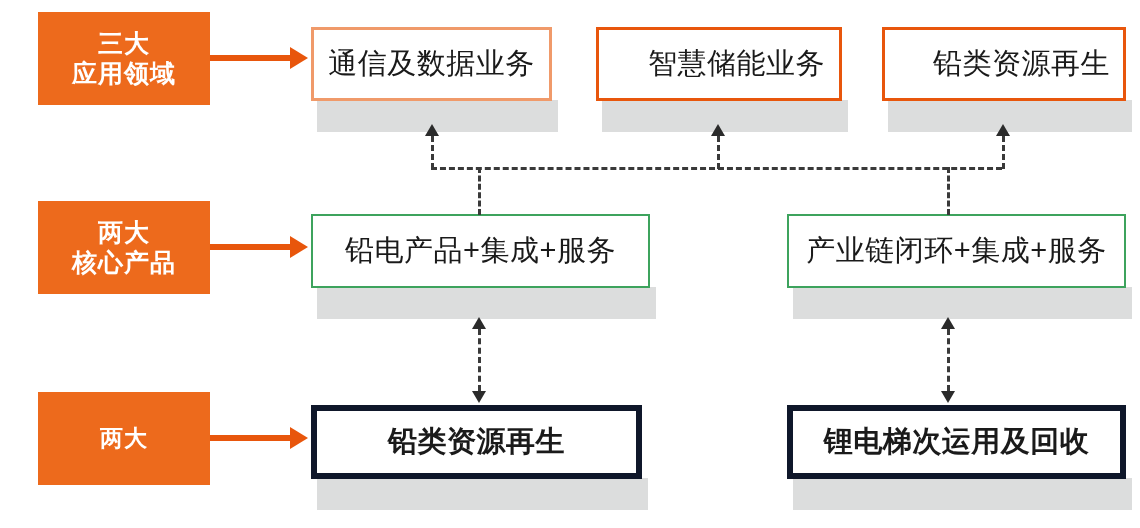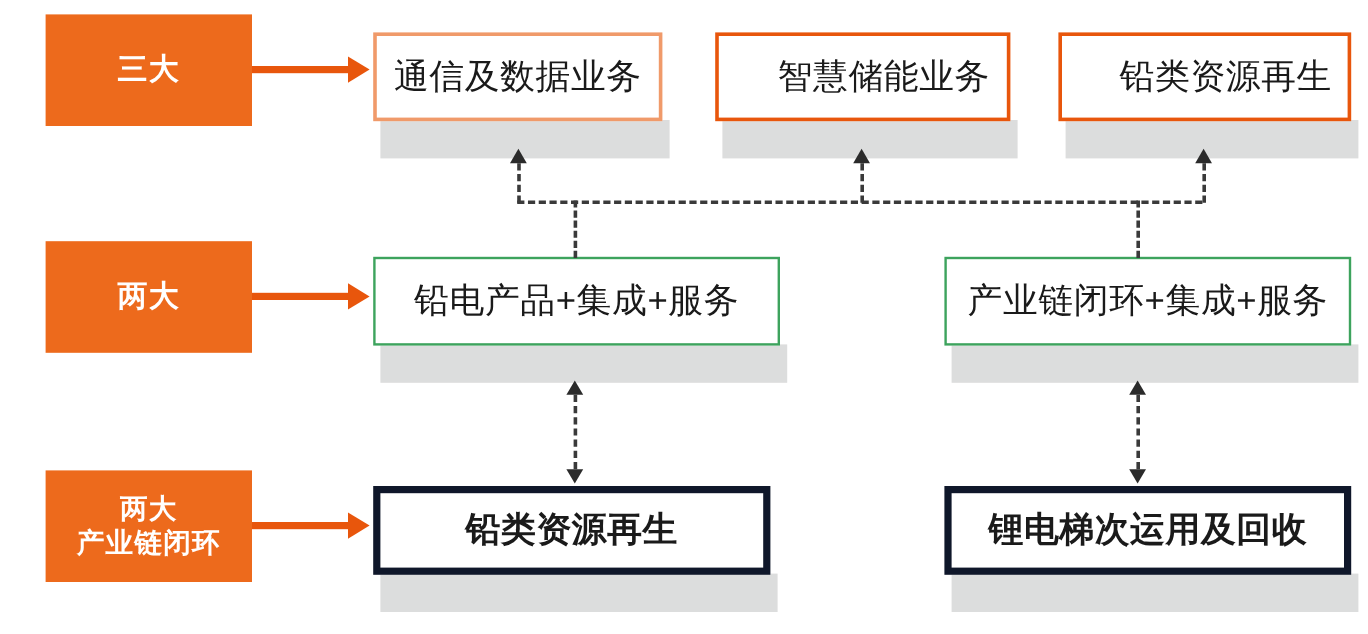--- a/index.html
+++ b/index.html
@@ -114,20 +114,21 @@
   .arrow-up { border-bottom: 12px solid #2b2b2b; }
   .arrow-down { border-top: 12px solid #2b2b2b; }
 </style>
 </head>
 <body>
 
 <div id="canvas">
 
   <div class="cat-label" style="left:38px; top:12px; width:172px; height:93px;">
     <span class="l1">三大</span>
+    <span class="l2">应用领域</span>
   </div>
 
   <div class="orange-arrow" style="left:210px; top:58px; width:98px;">
     <div class="shaft" style="width:80px;"></div>
     <div class="head" style="left:80px;"></div>
   </div>
 
   <div class="node orange-light" style="left:311px; top:27px; width:241px;">
     <div class="shadow"></div>
     <div class="card">
@@ -144,20 +145,21 @@
 
   <div class="node orange-strong" style="left:882px; top:27px; width:244px;">
     <div class="shadow"></div>
     <div class="card">
       <span>铅类资源再生</span>
     </div>
   </div>
 
   <div class="cat-label" style="left:38px; top:201px; width:172px; height:93px;">
     <span class="l1">两大</span>
+    <span class="l2">核心产品</span>
   </div>
 
   <div class="orange-arrow" style="left:210px; top:247px; width:98px;">
     <div class="shaft" style="width:80px;"></div>
     <div class="head" style="left:80px;"></div>
   </div>
 
   <div class="node green" style="left:311px; top:214px; width:339px;">
     <div class="shadow"></div>
     <div class="card">
@@ -167,21 +169,20 @@
 
   <div class="node green" style="left:787px; top:214px; width:339px;">
     <div class="shadow"></div>
     <div class="card">
       <span>产业链闭环+集成+服务</span>
     </div>
   </div>
 
   <div class="cat-label small" style="left:38px; top:392px; width:172px; height:93px;">
     <span class="l1">两大</span>
-    <span class="l2">产业链闭环</span>
   </div>
 
   <div class="orange-arrow" style="left:210px; top:438px; width:98px;">
     <div class="shaft" style="width:80px;"></div>
     <div class="head" style="left:80px;"></div>
   </div>
 
   <div class="node blue" style="left:311px; top:405px; width:331px;">
     <div class="shadow"></div>
     <div class="card">

